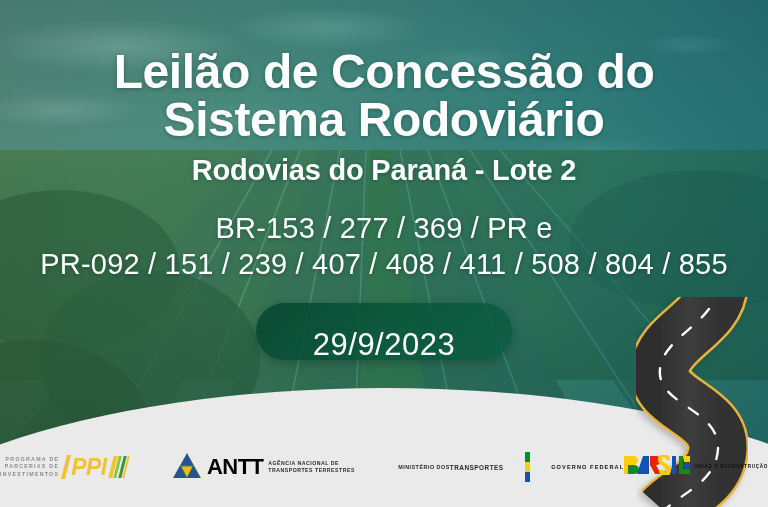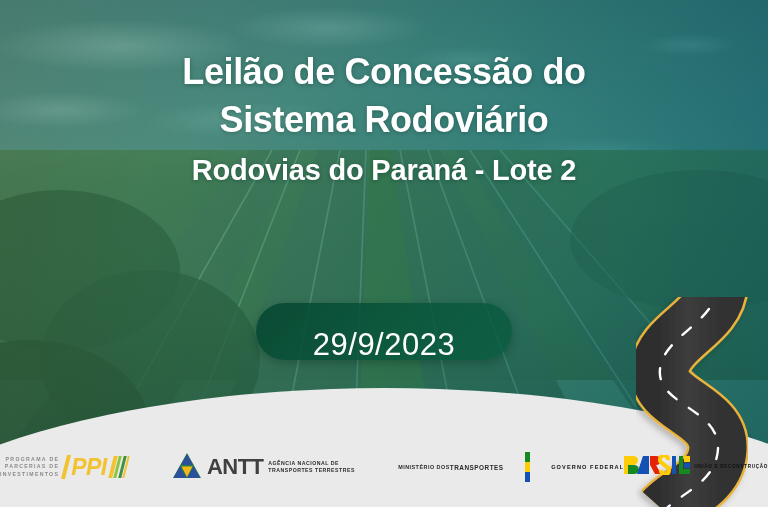--- a/index.html
+++ b/index.html
@@ -70,21 +70,21 @@
   }
 
   
   .content {
     position:absolute; left:0; top:0; width:768px; height:507px;
     text-align:center;
   }
   .title {
     position:absolute; left:0; top:48px; width:768px;
     color:#ffffff;
-    font-size:36px; font-weight:bold; line-height:48px;
+    font-size:48px; font-weight:bold; line-height:48px;
     letter-spacing:-0.4px;
     text-shadow:0 1px 4px rgba(0,40,30,.35);
   }
   .subtitle {
     position:absolute; left:0; top:152px; width:768px;
     color:#ffffff;
     font-size:29px; font-weight:bold; line-height:36px;
     letter-spacing:-0.2px;
     text-shadow:0 1px 4px rgba(0,40,30,.35);
   }
@@ -136,21 +136,21 @@
     text-transform:uppercase;
   }
   .ppi-mark { display:flex; align-items:center; }
   .ppi-slash { width:4px; height:24px; background:#f2c230; transform:skewX(-14deg); margin-right:3px; }
   .ppi-text { color:#f2c230; font-size:23px; font-weight:bold; font-style:italic; letter-spacing:-.5px; }
   .ppi-flag { display:flex; margin-left:4px; }
   .ppi-flag i { display:block; height:22px; transform:skewX(-14deg); margin-right:1.5px; }
 
   
   .antt { margin-right:34px; display:flex; align-items:center; gap:5px; }
-  .antt-text { color:#404040; font-size:22px; font-weight:bold; letter-spacing:-.6px; }
+  .antt-text { color:#000000; font-size:22px; font-weight:bold; letter-spacing:-.6px; }
   .antt-words { color:#2b2b2b; font-size:5.2px; line-height:7.4px; letter-spacing:.5px; font-weight:bold; text-transform:uppercase; }
 
   
   .minis { margin-right:12px; text-align:center; }
   .minis-l1 { color:#2b2b2b; font-size:5.4px; letter-spacing:.5px; font-weight:bold; text-transform:uppercase; line-height:8px; }
   .minis-l2 { color:#2b2b2b; font-size:6.4px; letter-spacing:.5px; font-weight:bold; text-transform:uppercase; line-height:9px; }
 
   .divider-bar { width:5px; height:30px; margin-right:12px; display:flex; flex-direction:column; }
   .divider-bar i { display:block; flex:1; }
 
@@ -232,20 +232,24 @@
   </div>
 
   <div class="content">
     <div class="title">
       <div>Leilão de Concessão do</div>
       <div>Sistema Rodoviário</div>
     </div>
 
     <div class="subtitle">Rodovias do Paraná - Lote 2</div>
 
+    <div class="routes">
+      <span>BR-153 / 277 / 369 / PR e</span>
+      <span class="line2">PR-092 / 151 / 239 / 407 / 408 / 411 / 508 / 804 / 855</span>
+    </div>
 
     <div class="date-badge">
       <span>29/9/2023</span>
     </div>
   </div>
 
   <div class="logos">
 
     <div class="logo-cell ppi">
       <div class="ppi-words">

